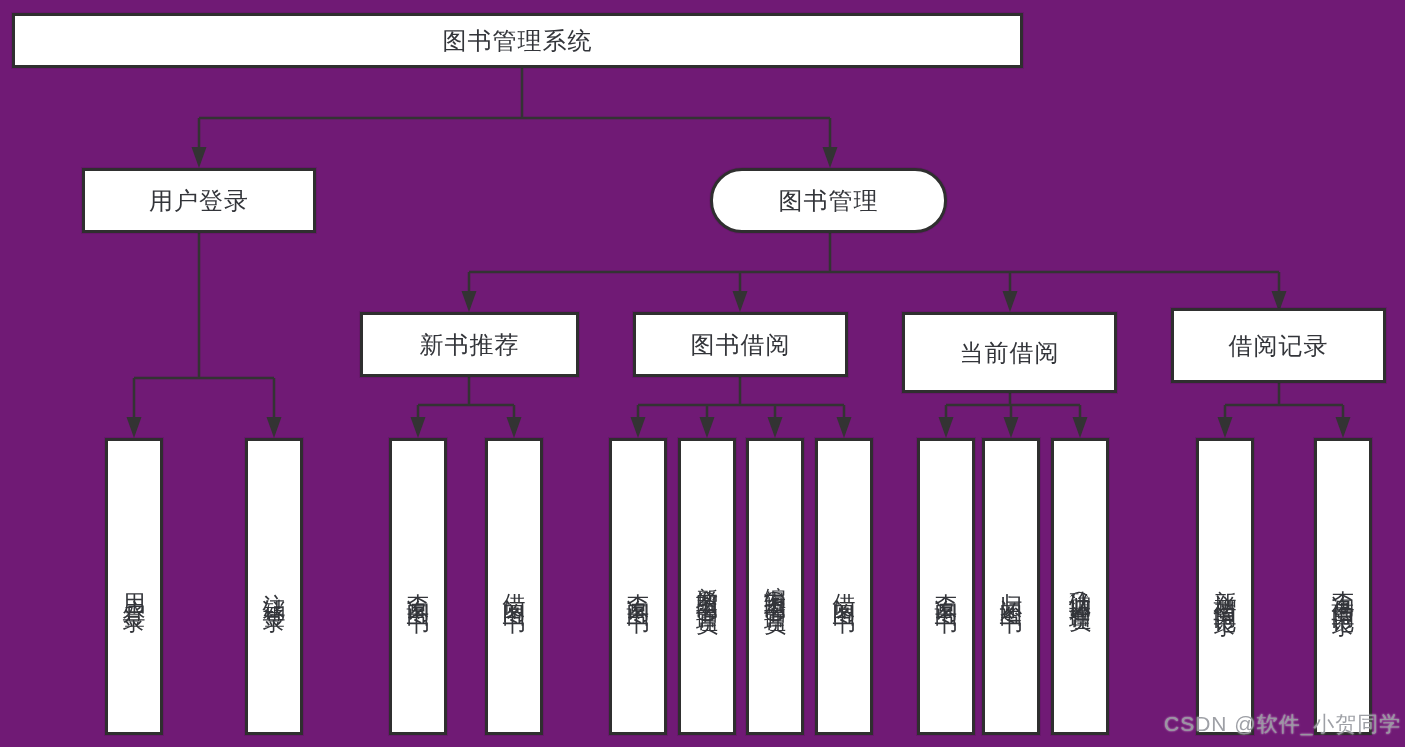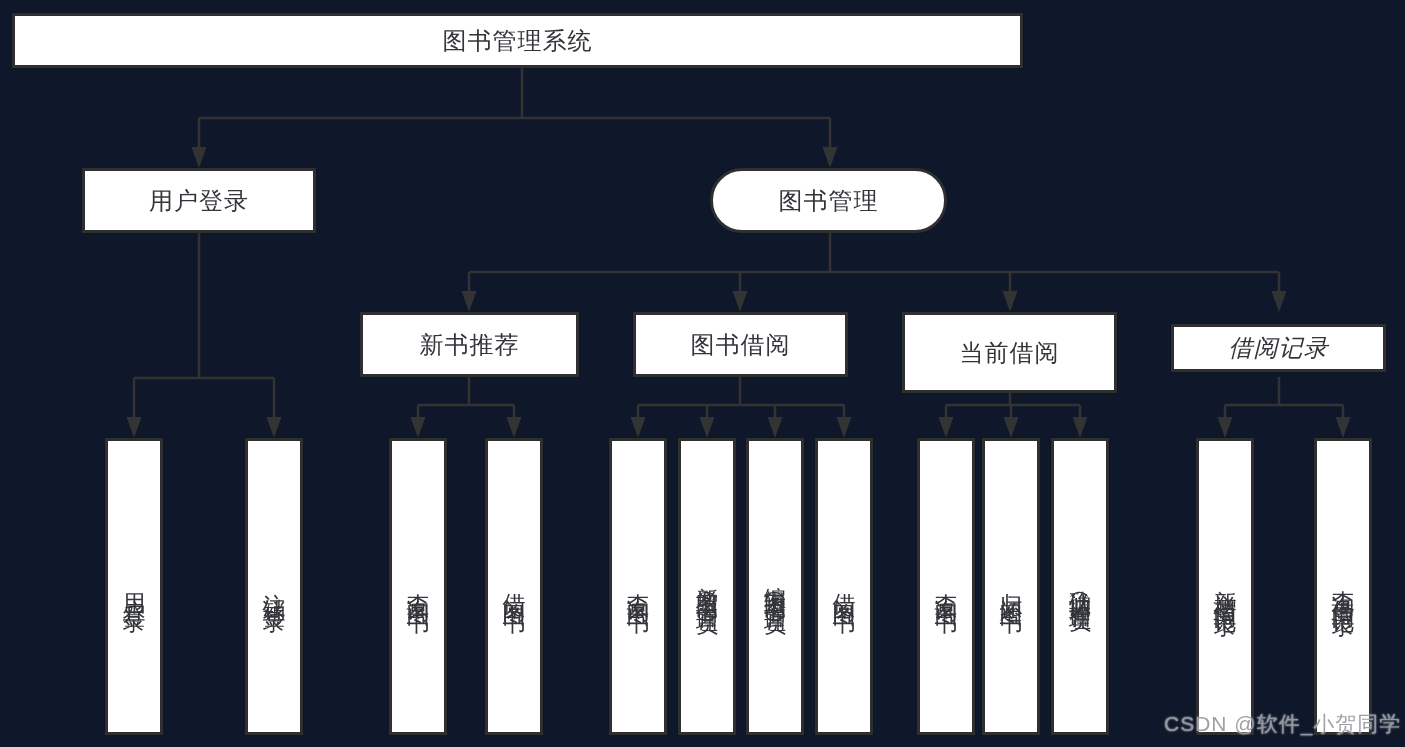--- a/index.html
+++ b/index.html
@@ -1,20 +1,20 @@
 <!DOCTYPE html>
 <html lang="zh"><head>
 <meta charset="utf-8">
 <style>
   html, body { margin: 0; padding: 0; background: #ffffff; }
   .stage {
     position: relative;
     width: 1405px;
     height: 747px;
-    background: #0f172a;
+    background: #701a75;
     font-family: "Liberation Sans", "DejaVu Sans", sans-serif;
     overflow: hidden;
     text-align: right;
   }
   .wires {
     position: absolute;
     left: 0; top: 0;
     width: 1405px; height: 747px;
     pointer-events: none;
   }
@@ -124,21 +124,21 @@
 
   <div class="node h" style="left:633px; top:312px; width:215px; height:65px;">
     <span>图书借阅</span>
   </div>
   <div class="node h" style="left:360px; top:312px; width:219px; height:65px;">
     <span>新书推荐</span>
   </div>
   <div class="node h" style="left:902px; top:312px; width:215px; height:81px;">
     <span>当前借阅</span>
   </div>
-  <div class="node h" style="left:1171px; top:324px; width:215px; height:48px;font-style:italic;">
+  <div class="node h" style="left:1171px; top:308px; width:215px; height:75px;">
     <span>借阅记录</span>
   </div>
 
   <div class="node v" style="left:105px; top:438px; width:58px; height:297px;">
     <span class="vtext">用户登录</span>
   </div>
   <div class="node v" style="left:245px; top:438px; width:58px; height:297px;">
     <span class="vtext">注销登录</span>
   </div>
 

